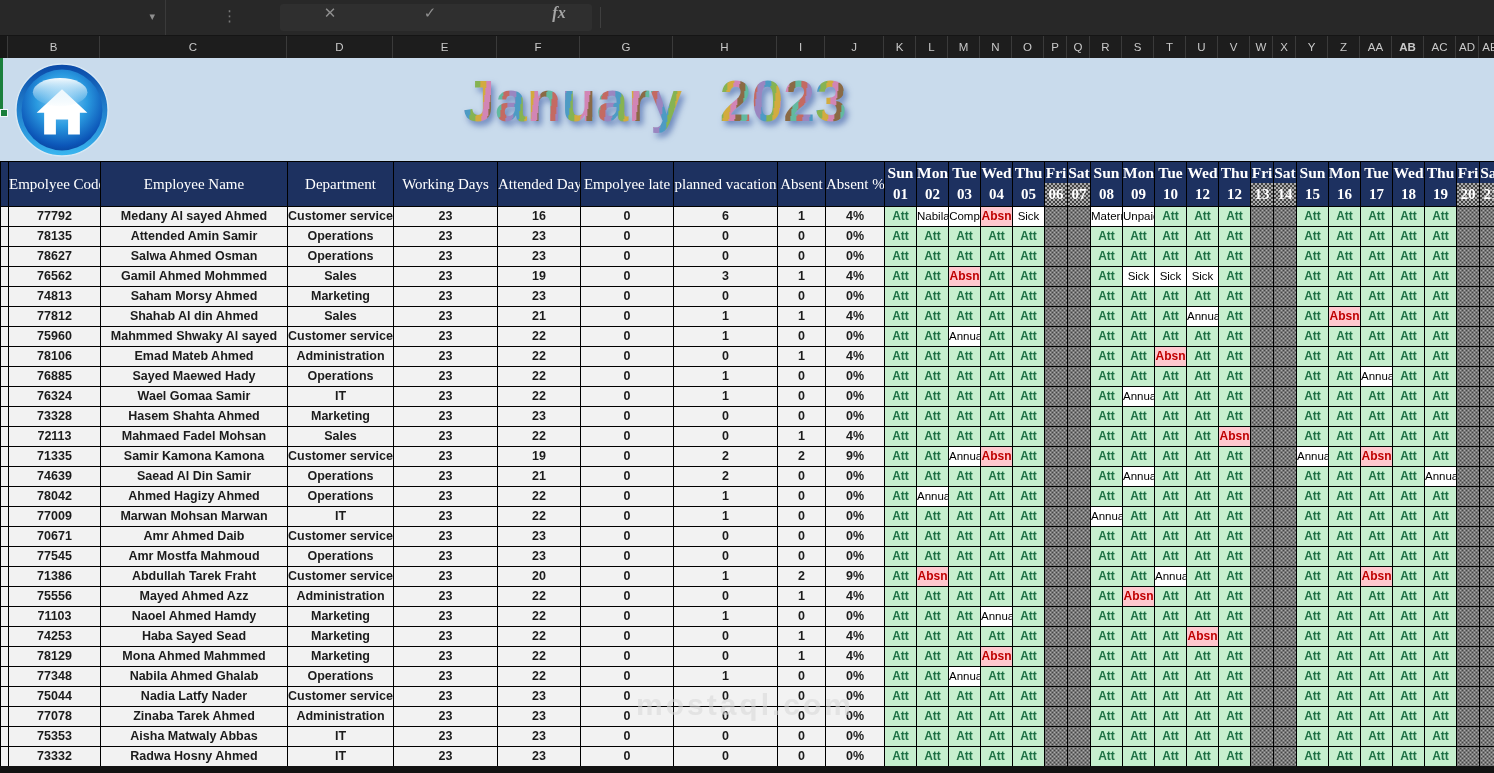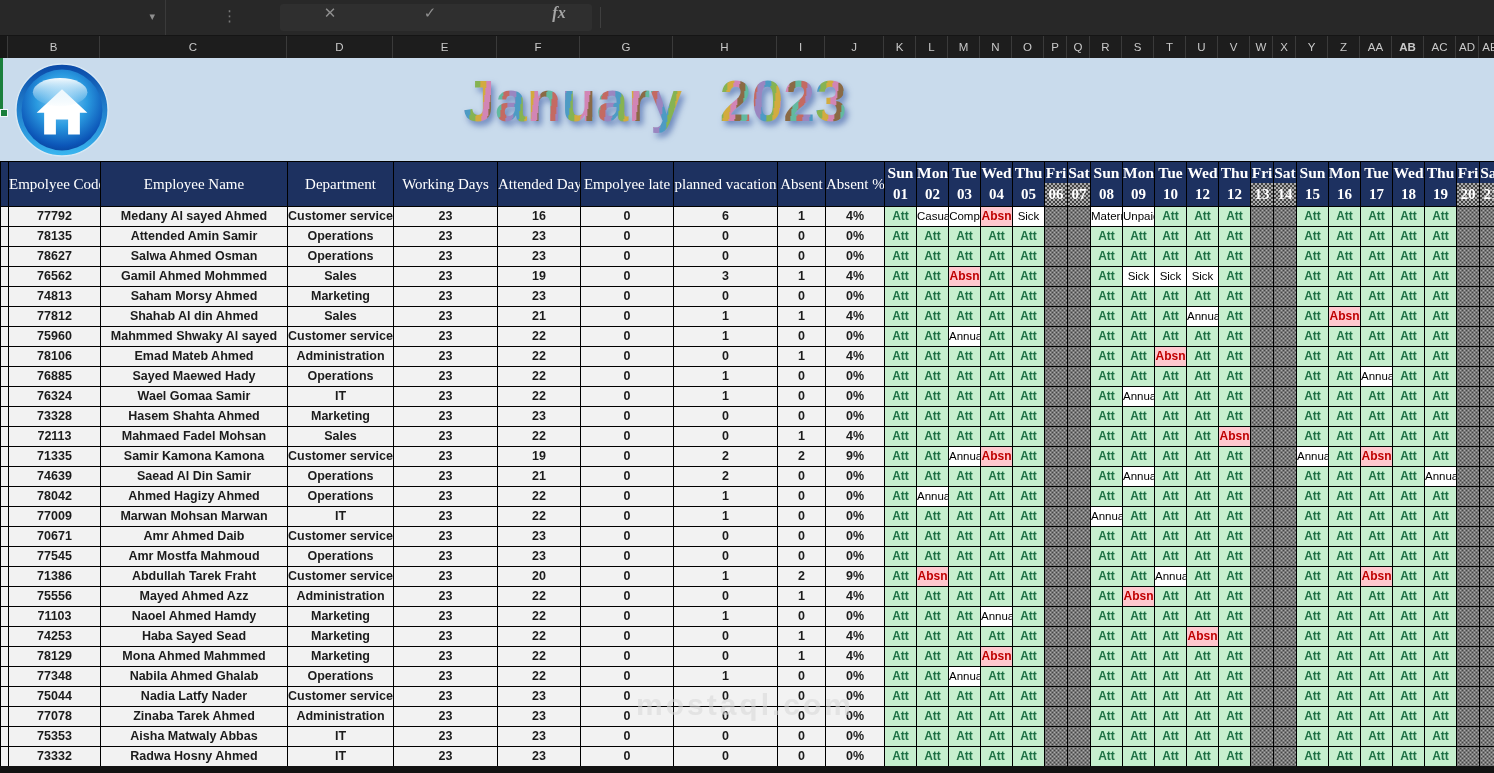--- a/index.html
+++ b/index.html
@@ -283,21 +283,21 @@
             <td class="">77792</td>
             <td class="">Medany Al sayed Ahmed</td>
             <td class="">Customer service</td>
             <td class="">23</td>
             <td class="">16</td>
             <td class="">0</td>
             <td class="">6</td>
             <td class="">1</td>
             <td class="">4%</td>
             <td class="day att">Att</td>
-            <td class="day plain">Casua</td>
+            <td class="day plain">Nabila</td>
             <td class="day plain">Comp</td>
             <td class="day absn">Absn</td>
             <td class="day plain">Sick</td>
             <td class="day wkendc"></td>
             <td class="day wkendc"></td>
             <td class="day plain">Matern</td>
             <td class="day plain">Unpaid</td>
             <td class="day att">Att</td>
             <td class="day att">Att</td>
             <td class="day att">Att</td>

